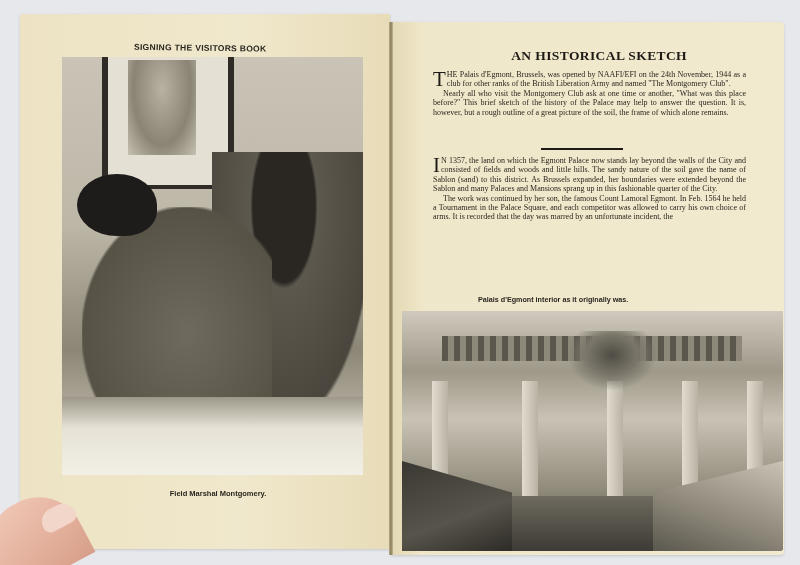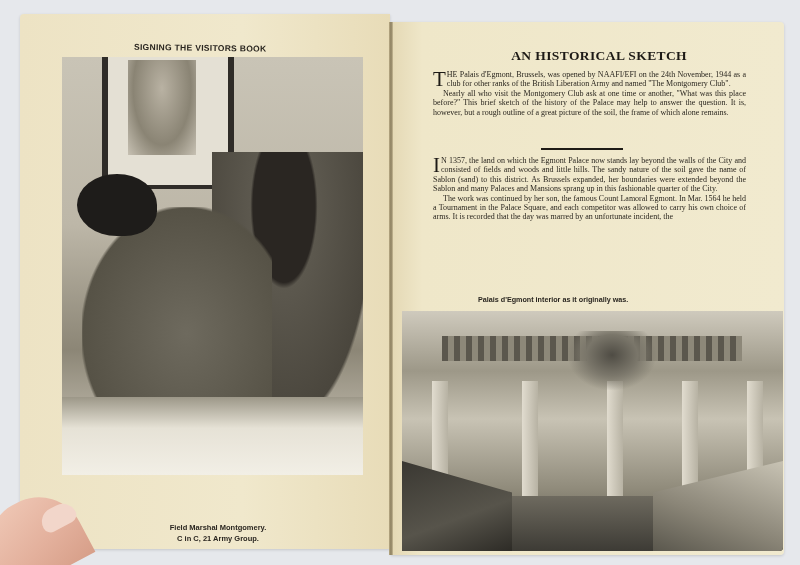--- a/index.html
+++ b/index.html
@@ -60,21 +60,21 @@
     position: absolute; left: 150px; top: 95px; width: 160px; height: 270px;
     background: radial-gradient(ellipse at 45% 20%, #2a2622 0%, #2a2622 25%, #5c584e 27%, #4a463d 70%, transparent 72%);
   }
   .desk {
     position: absolute; left: 0; top: 340px; width: 301px; height: 78px;
     background: linear-gradient(180deg, #9c9788 0%, #e6e2d6 40%, #f2efe6 100%);
   }
   .caption-left {
     position: absolute; left: 128px; top: 488px; width: 180px; text-align: center;
     font-family: "Liberation Sans", sans-serif; font-size: 7.5px; font-weight: bold;
-    line-height: 11px; color: #2a2620; margin-top: 34px;
+    line-height: 11px; color: #2a2620;
   }
   .finger {
     position: absolute; left: -10px; top: 498px; width: 92px; height: 80px;
     background: linear-gradient(160deg, #f0c9b7 0%, #e3b09c 60%, #d79f89 100%);
     border-radius: 40px 46px 0 0; transform: rotate(-28deg);
   }
   .nail {
     position: absolute; left: 40px; top: 506px; width: 36px; height: 22px;
     background: #f2d6ca; border-radius: 18px 18px 10px 10px; transform: rotate(-28deg);
   }
@@ -147,35 +147,34 @@
     <div class="portrait"></div>
   </div>
   <div class="figure-woman"></div>
   <div class="figure-man"></div>
   <div class="beret"></div>
   <div class="desk"></div>
 </div>
 
 <div class="caption-left">
   <div>Field Marshal Montgomery.</div>
-  <div>C in C, 21 Army Group.</div>
 </div>
 
 <div class="right-title">AN HISTORICAL SKETCH</div>
 
 <div class="text-block block-1">
   <p class="first"><span class="dropcap">T</span><span>HE Palais d'Egmont, Brussels, was opened by NAAFI/EFI on the 24th November, 1944 as a club for other ranks of the British Liberation Army and named "The Montgomery Club".</span></p>
   <p>Nearly all who visit the Montgomery Club ask at one time or another, "What was this place before?" This brief sketch of the history of the Palace may help to answer the question. It is, however, but a rough outline of a great picture of the soil, the frame of which alone remains.</p>
 </div>
 
 <div class="divider"></div>
 
 <div class="text-block block-2">
   <p class="first"><span class="dropcap">I</span><span>N 1357, the land on which the Egmont Palace now stands lay beyond the walls of the City and consisted of fields and woods and little hills. The sandy nature of the soil gave the name of Sablon (sand) to this district. As Brussels expanded, her boundaries were extended beyond the Sablon and many Palaces and Mansions sprang up in this fashionable quarter of the City.</span></p>
-  <p>The work was continued by her son, the famous Count Lamoral Egmont. In Mar. 1564 he held a Tournament in the Palace Square, and each competitor was allowed to carry his own choice of arms. It is recorded that the day was marred by an unfortunate incident, the</p>
+  <p>The work was continued by her son, the famous Count Lamoral Egmont. In Feb. 1564 he held a Tournament in the Palace Square, and each competitor was allowed to carry his own choice of arms. It is recorded that the day was marred by an unfortunate incident, the</p>
 </div>
 
 <div class="caption-right">Palais d'Egmont interior as it originally was.</div>
 
 <div class="photo-right" title="Photograph of ornate palace hall interior with chandeliers, columns, mirrors and rows of chairs">
   <div class="frieze"></div>
   <div class="pillar" style="left:30px"></div>
   <div class="pillar" style="left:120px"></div>
   <div class="pillar" style="left:205px"></div>
   <div class="pillar" style="left:280px"></div>

